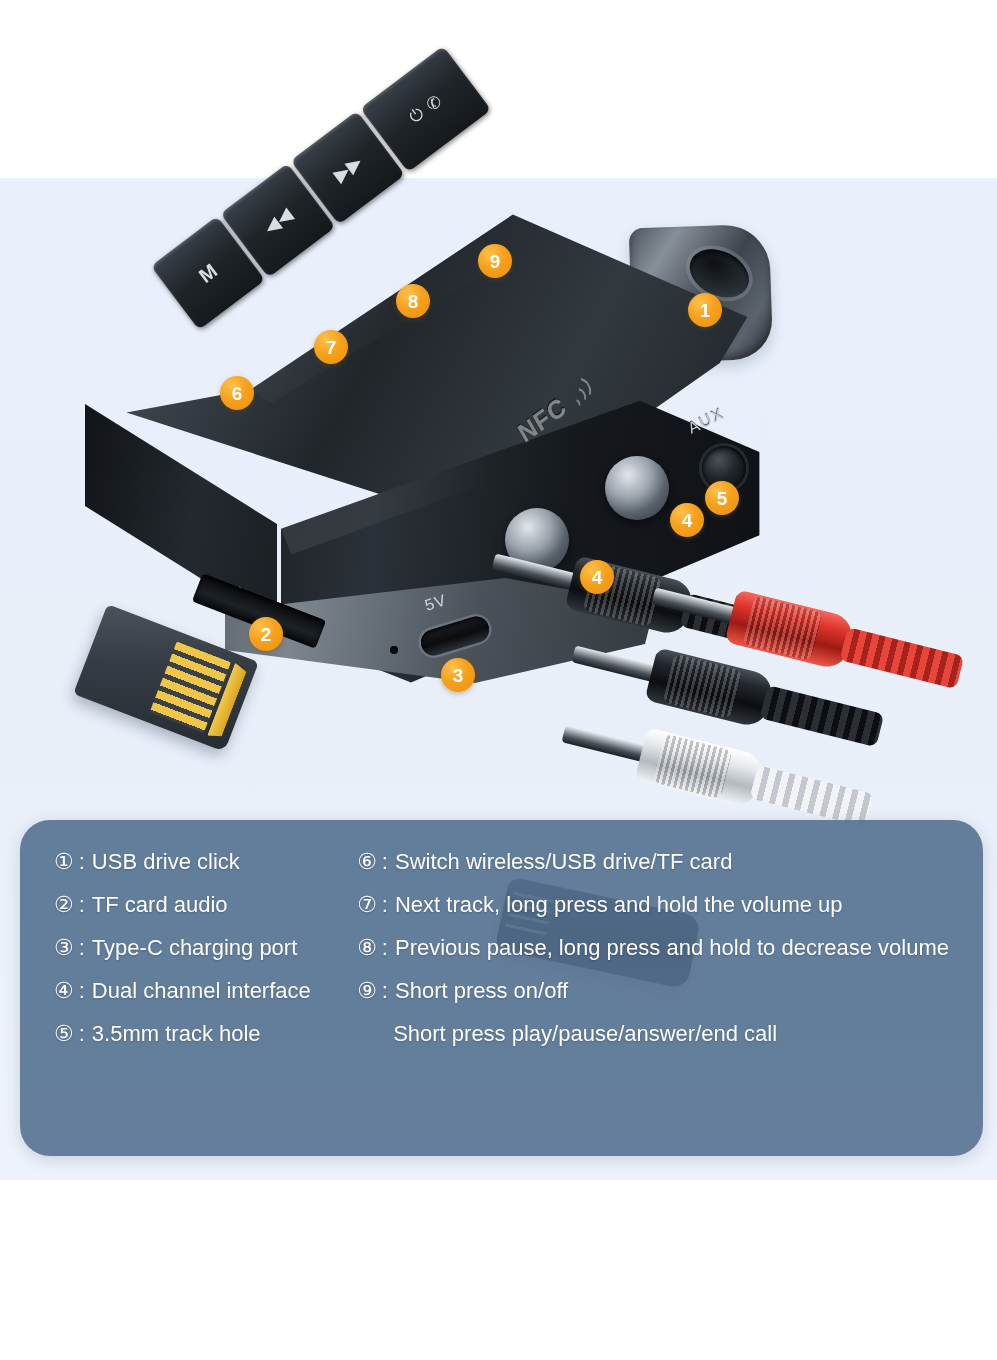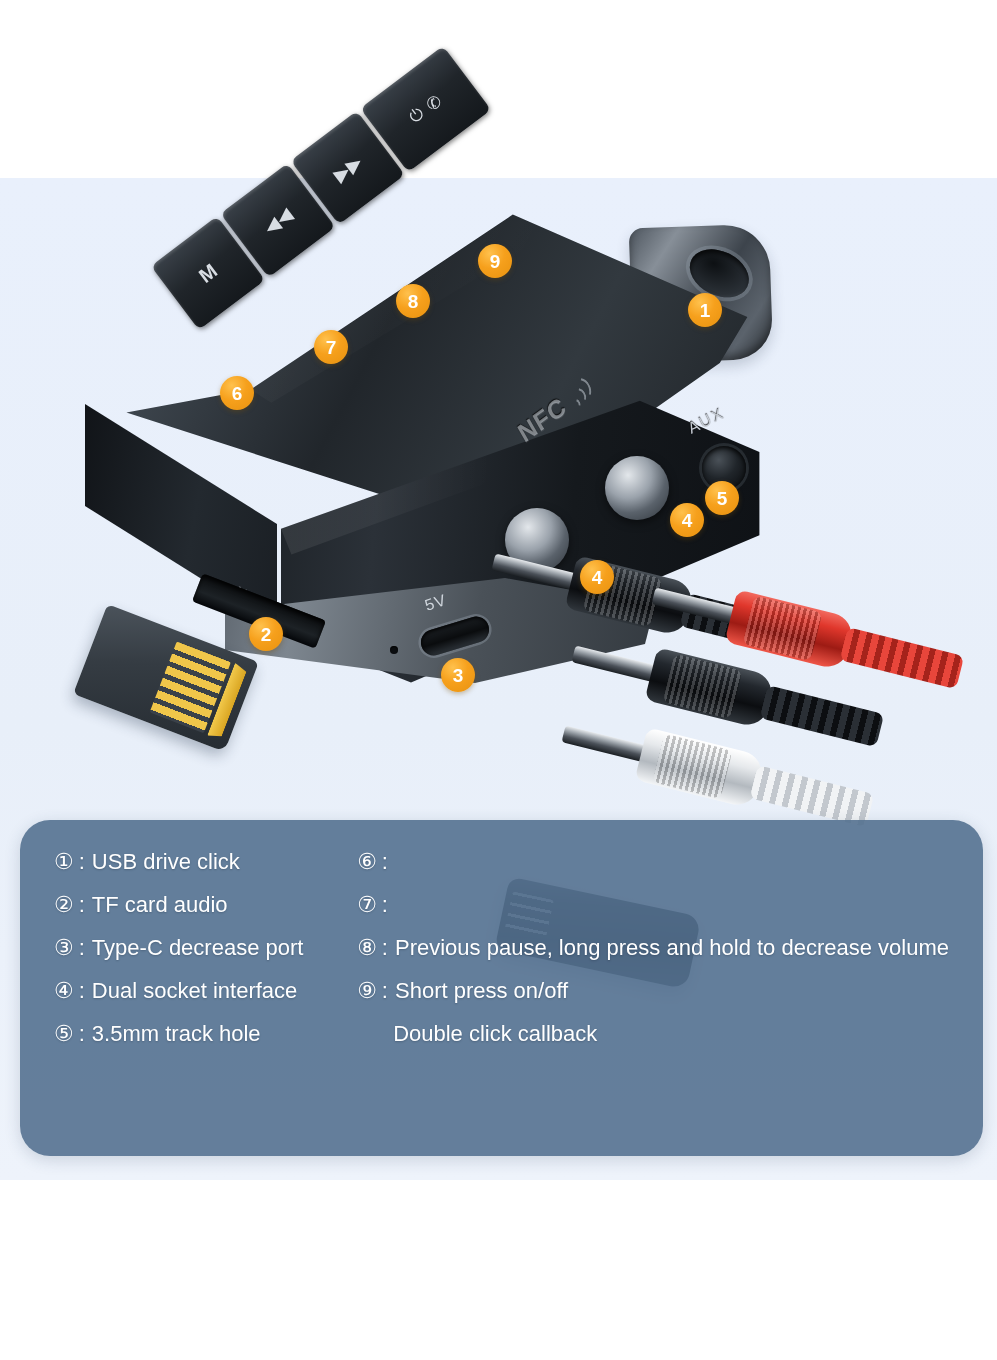--- a/index.html
+++ b/index.html
@@ -509,53 +509,55 @@
         <span>USB drive click</span>
       </div>
       <div class="legend-item">
         <span class="num">②</span>
         <span class="sep">:</span>
         <span>TF card audio</span>
       </div>
       <div class="legend-item">
         <span class="num">③</span>
         <span class="sep">:</span>
-        <span>Type-C decrease port</span>
+        <span>Type-C charging port</span>
       </div>
       <div class="legend-item">
         <span class="num">④</span>
         <span class="sep">:</span>
-        <span>Dual socket interface</span>
+        <span>Dual channel interface</span>
       </div>
       <div class="legend-item">
         <span class="num">⑤</span>
         <span class="sep">:</span>
         <span>3.5mm track hole</span>
       </div>
     </div>
 
     <div class="legend-col right">
       <div class="legend-item">
         <span class="num">⑥</span>
         <span class="sep">:</span>
+        <span>Switch wireless/USB drive/TF card</span>
       </div>
       <div class="legend-item">
         <span class="num">⑦</span>
         <span class="sep">:</span>
+        <span>Next track, long press and hold the volume up</span>
       </div>
       <div class="legend-item">
         <span class="num">⑧</span>
         <span class="sep">:</span>
         <span>Previous pause, long press and hold to decrease volume</span>
       </div>
       <div class="legend-item">
         <span class="num">⑨</span>
         <span class="sep">:</span>
         <span>Short press on/off</span>
       </div>
       <div class="legend-item continuation">
-        <span>Double click callback</span>
+        <span>Short press play/pause/answer/end call</span>
       </div>
     </div>
 
   </div>
 
 </div>
 
 </body></html>

